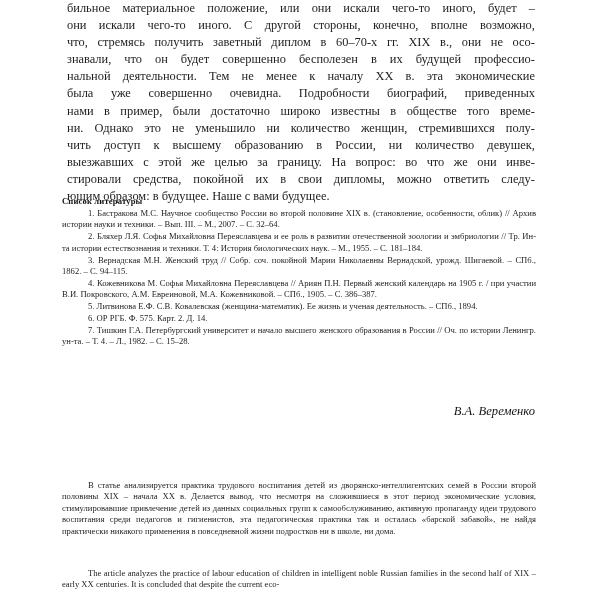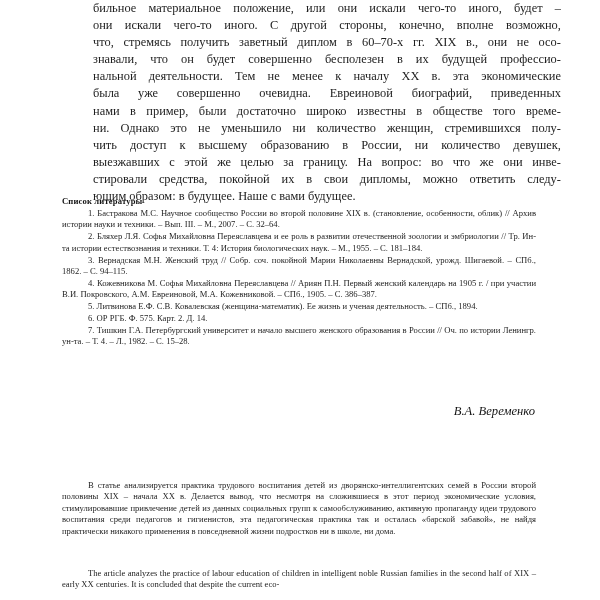--- a/index.html
+++ b/index.html
@@ -22,21 +22,20 @@
     height: 600px;
     box-sizing: border-box;
   }
 
   
   .body-block {
     position: absolute;
     left: 67px;
     top: 0px;
     width: 468px;
-    margin-left: 26px;
   }
 
   
   .jline {
     display: flex;
     justify-content: space-between;
     font-size: 12.4px;
     line-height: 17.1px;
     color: #1d1d1d;
   }
@@ -181,21 +180,21 @@
         <span>XX</span>
         <span>в.</span>
         <span>эта</span>
         <span>экономические</span>
       </div>
     <div class="jline">
         <span>была</span>
         <span>уже</span>
         <span>совершенно</span>
         <span>очевидна.</span>
-        <span>Евреиновой</span>
+        <span>Подробности</span>
         <span>биографий,</span>
         <span>приведенных</span>
       </div>
     <div class="jline">
         <span>нами</span>
         <span>в</span>
         <span>пример,</span>
         <span>были</span>
         <span>достаточно</span>
         <span>широко</span>

